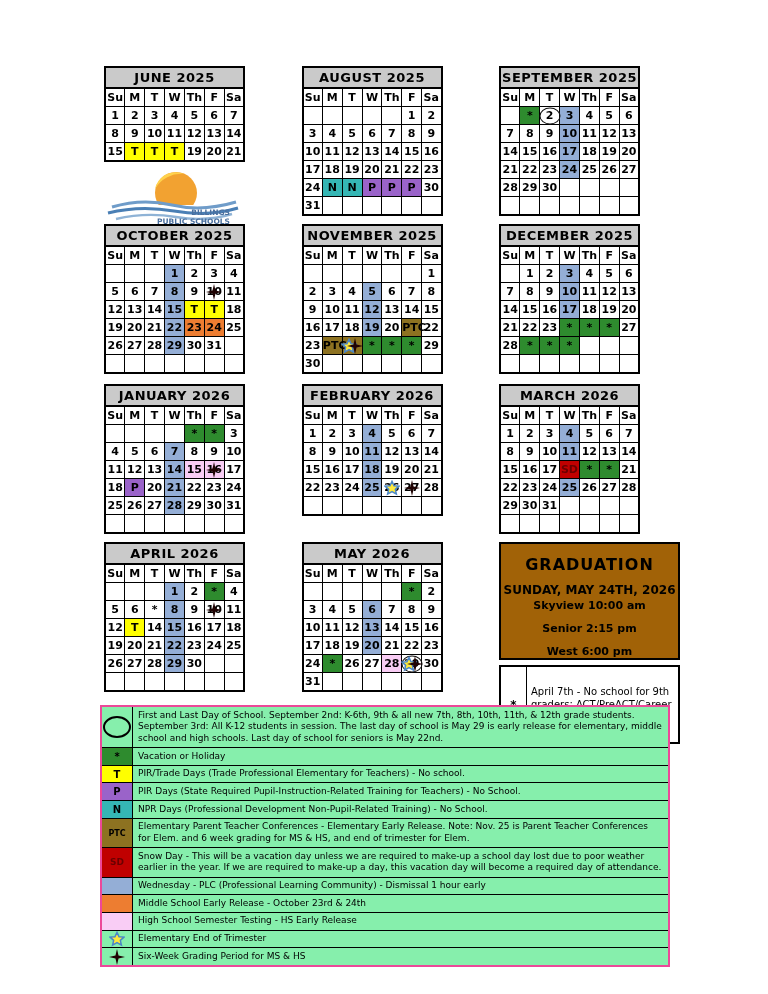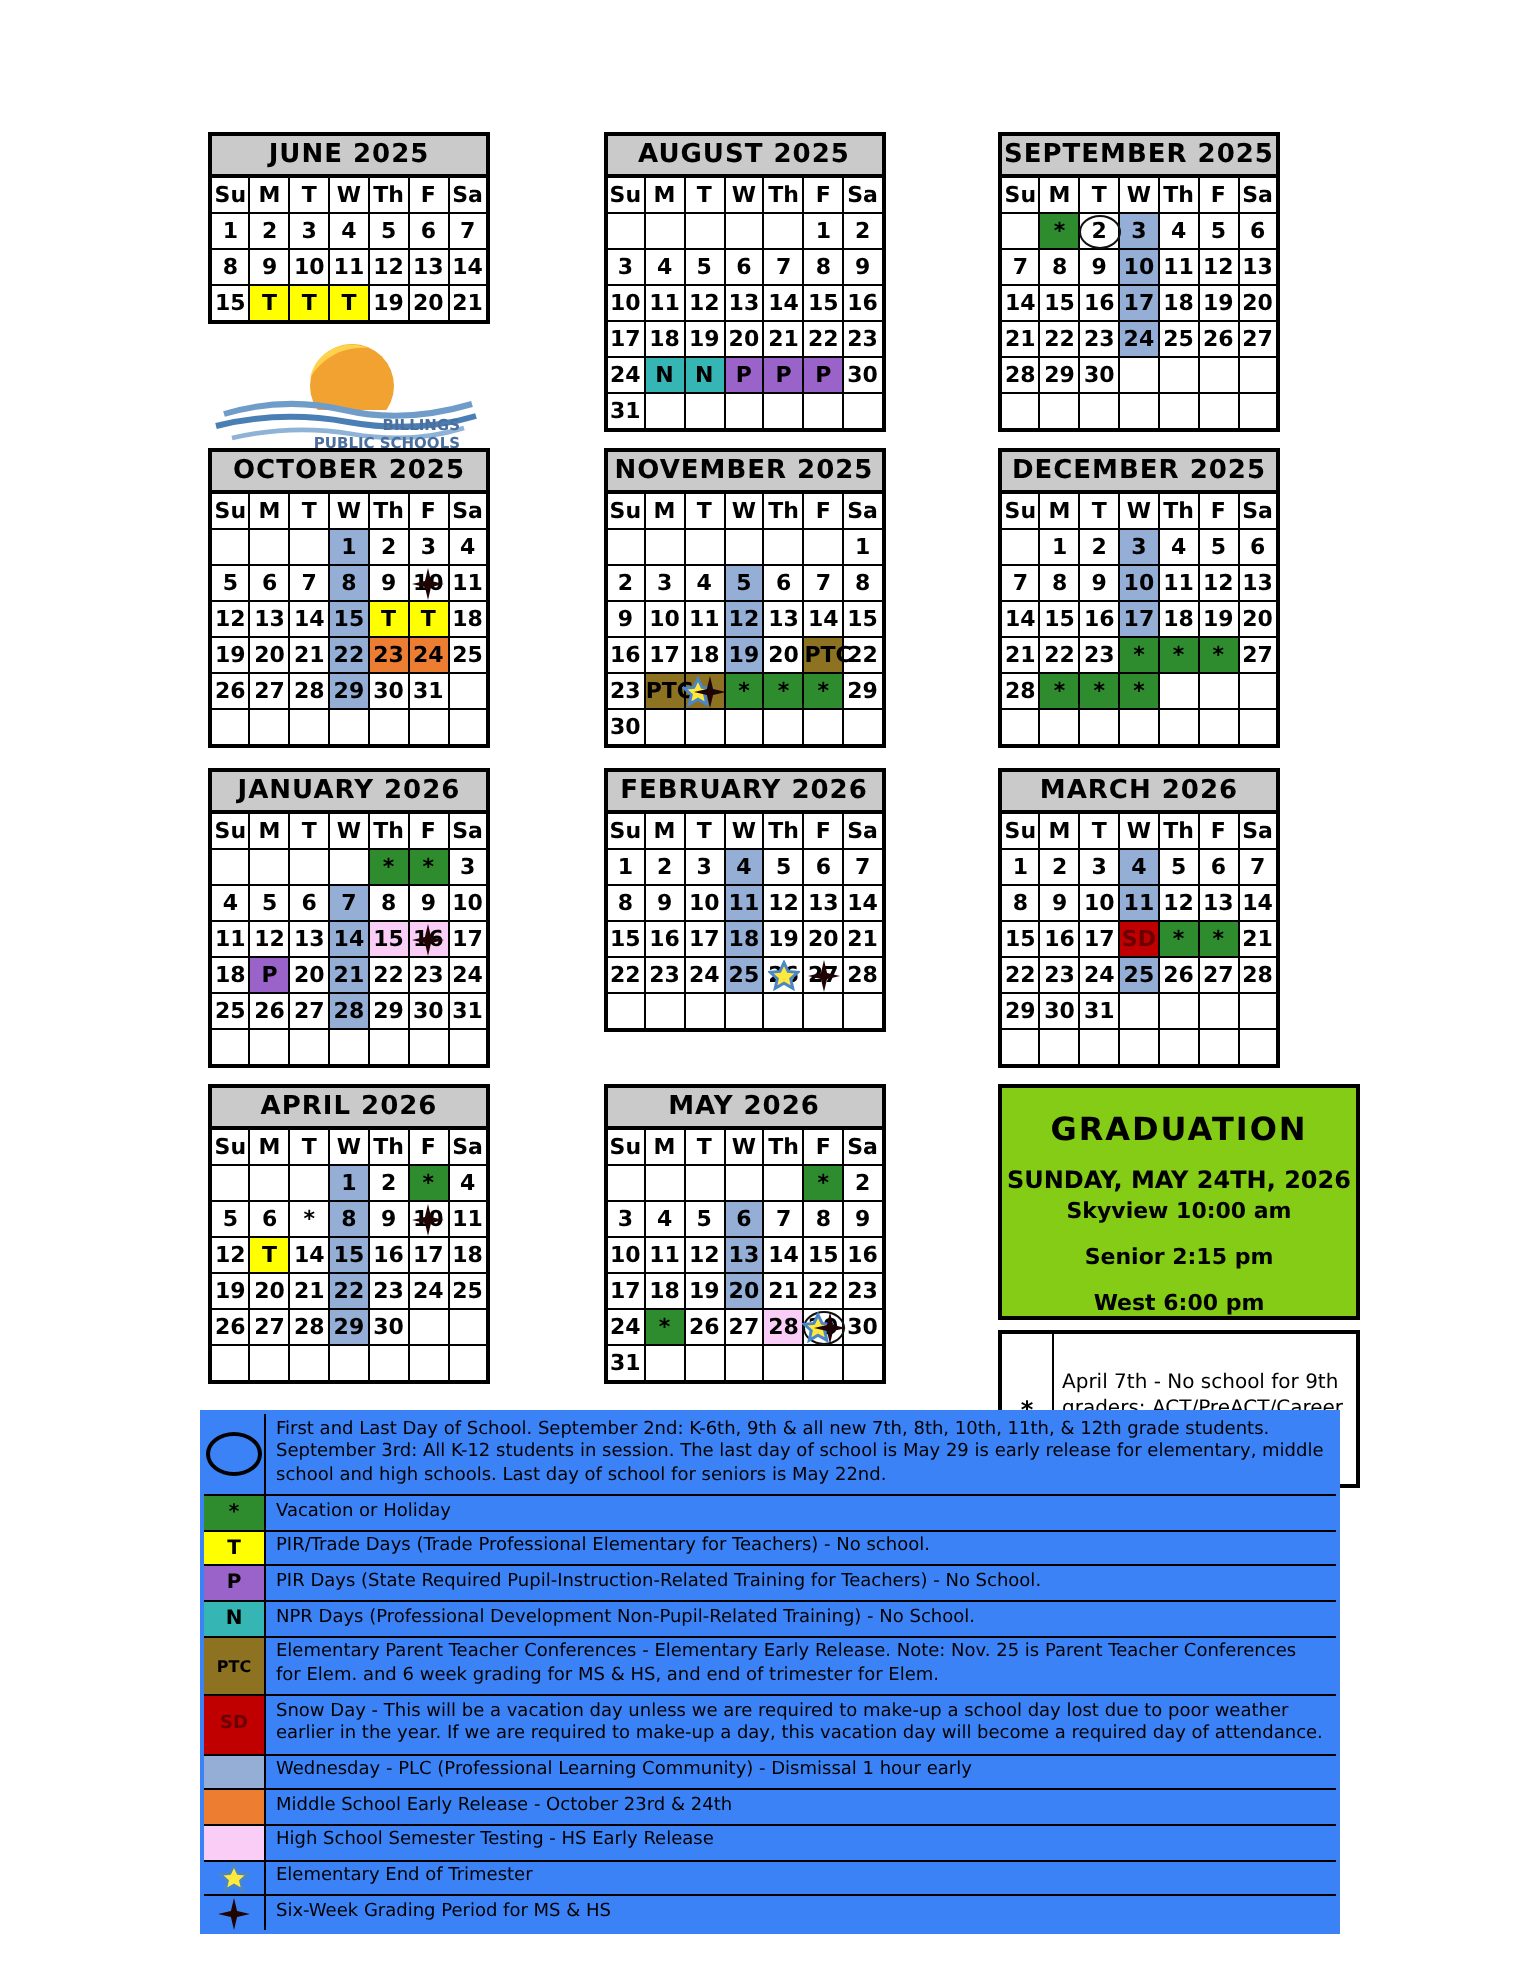--- a/index.html
+++ b/index.html
@@ -33,32 +33,32 @@
   .circ{position:absolute;left:50%;top:50%;transform:translate(-50%,-50%);
         width:19px;height:15px;border:1.6px solid #111;border-radius:50%;z-index:2;}
   .ic{position:absolute;top:50%;transform:translate(-50%,-50%);z-index:3;pointer-events:none;}
   .ic svg{width:16px;height:16px;display:block;}
   .icc{left:50%;} .ic0{left:36%;} .ic1{left:66%;}
 
   
   .logo-wrap{margin-top:5px;display:flex;justify-content:flex-start;}
 
   
-  .grad{width:181px;border:2px solid #000;background:#84cc16;text-align:center;
+  .grad{width:181px;border:2px solid #000;background:#a16207;text-align:center;
         height:118px;box-sizing:border-box;padding-top:11px;}
   .grad-title{font-size:16px;font-weight:bold;letter-spacing:1px;margin-bottom:9px;}
   .grad-date{font-size:12px;font-weight:bold;margin-bottom:2px;}
   .grad-line{font-size:11px;font-weight:bold;margin-bottom:10px;}
   .gnote{width:181px;border:2px solid #000;display:flex;margin-top:5px;box-sizing:border-box;background:#fff;}
   .gnote-star{flex:0 0 25px;border-right:1px solid #000;display:flex;align-items:center;
               justify-content:center;font-weight:bold;font-size:12px;}
   .gnote-text{flex:1;font-size:10px;padding:18px 4px;line-height:1.3;}
 
   
-  .legend{position:absolute;left:100px;top:705px;width:566px;border:2px solid #3b82f6;background:#3b82f6;}
+  .legend{position:absolute;left:100px;top:705px;width:566px;border:2px solid #ec4899;background:#86efac;}
   .lrow{display:flex;border-bottom:1px solid #000;align-items:stretch;}
   .lrow:last-child{border-bottom:none;}
   .lkey{flex:0 0 30px;border-right:1px solid #000;display:flex;align-items:center;
         justify-content:center;font-weight:bold;font-size:10px;}
   .lkey.c-ptc{font-size:8px;}
   .lkey.c-sd{color:#6b0000;font-size:9px;}
   .ltxt{flex:1;font-size:9px;padding:2.5px 5px;line-height:1.3;}
   .ellipse{display:inline-block;width:24px;height:18px;border:2.4px solid #000;border-radius:50%;margin:2px 0;}
   .ic-leg svg{width:16px;height:16px;display:block;}
 </style>

